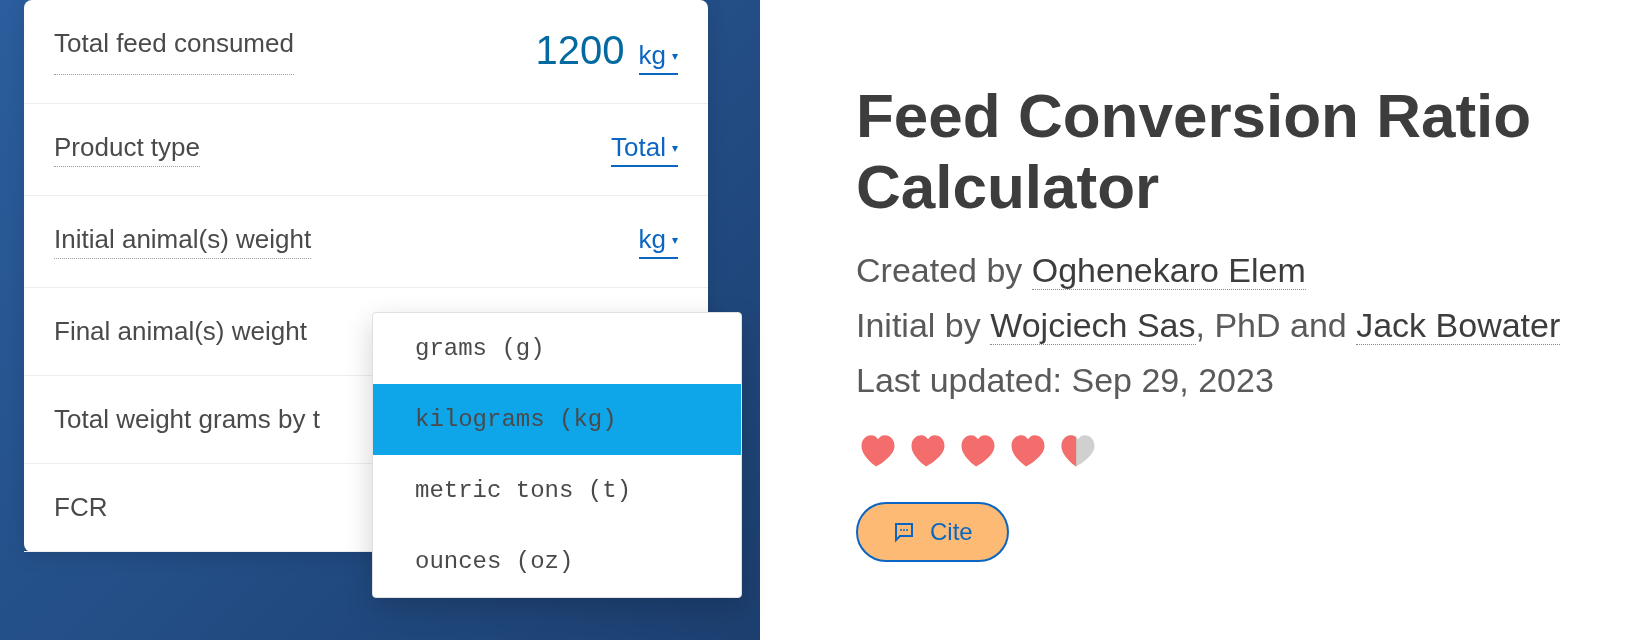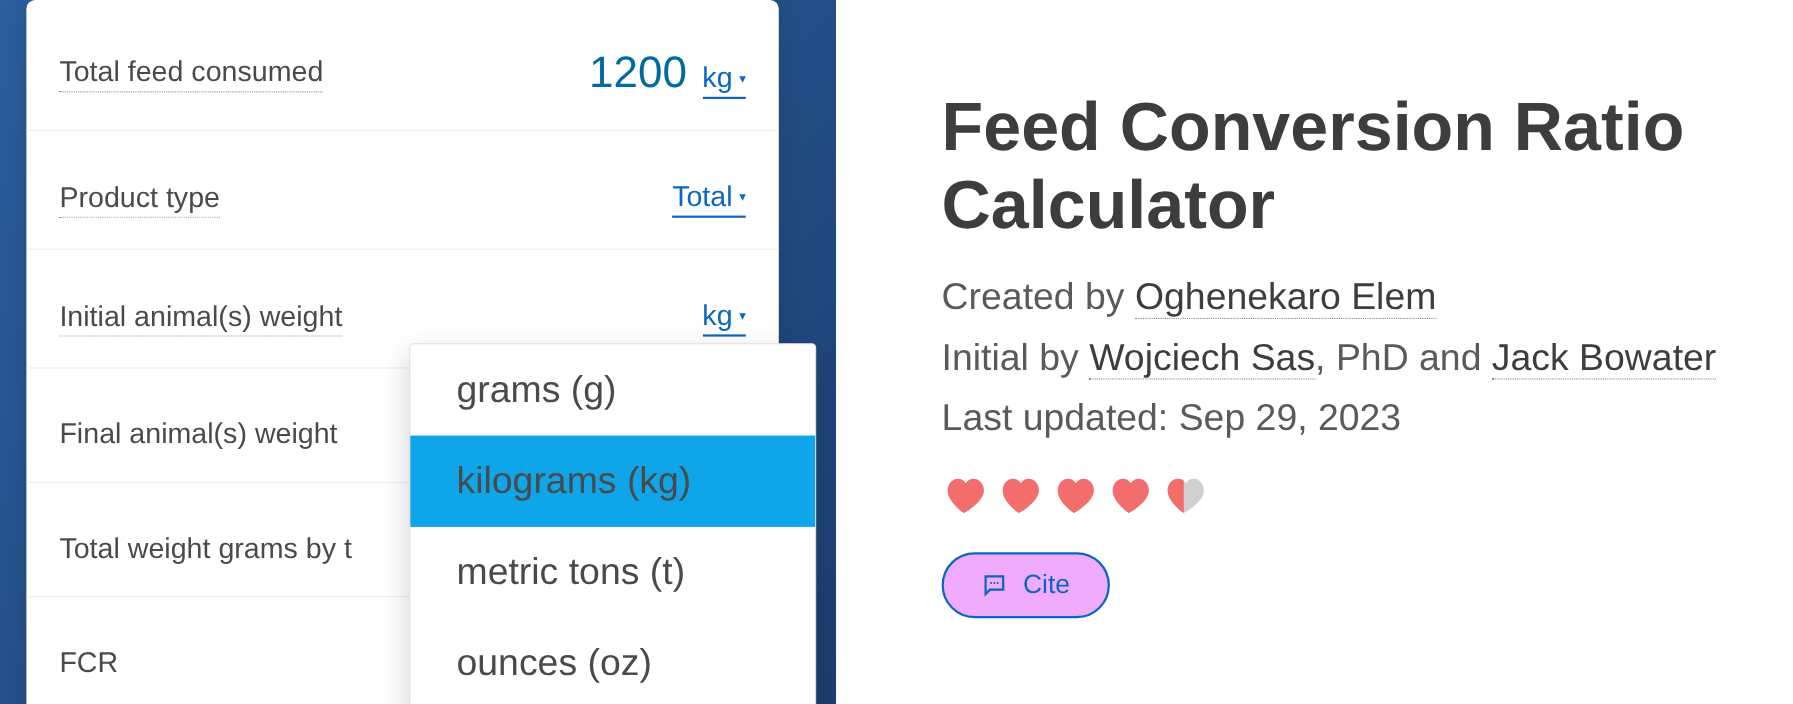--- a/index.html
+++ b/index.html
@@ -20,27 +20,25 @@
     top: 0px;
     left: 24px;
     width: 684px;
     background: #fff;
     border-radius: 8px;
     box-shadow: 0 4px 20px rgba(0,0,0,.12);
     overflow: visible;
   }
   .row {
     display: flex;
-    align-items: center;
     justify-content: space-between;
     padding: 28px 30px;
     border-bottom: 1px solid #ededed;
     font-size: 26px;
     color: #4a4a4a;
-    margin-top: 16px;
   }
   .row:last-child { border-bottom: none; }
   .field-label {
     border-bottom: 1px dotted #9e9e9e;
     padding-bottom: 2px;
   }
   .value-area {
     display: flex;
     align-items: baseline;
     gap: 14px;
@@ -72,23 +70,24 @@
     top: 312px;
     width: 370px;
     background: #fff;
     border: 1px solid #e1e1e1;
     border-radius: 4px;
     box-shadow: 0 10px 28px rgba(0,0,0,.18);
     z-index: 5;
   }
   .dropdown .opt {
     padding: 22px 42px;
-    font-size: 34px;
+    font-size: 24px;
     color: #4a4a4a;
     cursor: pointer;
+    font-family: Liberation Mono, monospace;
   }
   .dropdown .opt.selected {
     background: #0ea5e9;
   }
 
   
   .right {
     flex: 1;
     padding: 80px 40px 0 96px;
   }
@@ -119,21 +118,21 @@
     display: inline-flex;
     align-items: center;
     gap: 14px;
     border: 2px solid #0a66c2;
     color: #0a66c2;
     border-radius: 999px;
     padding: 14px 34px;
     font-size: 24px;
     font-weight: 500;
     cursor: pointer;
-    background: #f0abfc;
+    background: #fdba74;
   }
   .cite-btn svg { width: 24px; height: 24px; }
 </style>
 </head>
 <body>
 
 <div class="left-wrap">
   <div class="calc-card">
 
     <div class="row">

